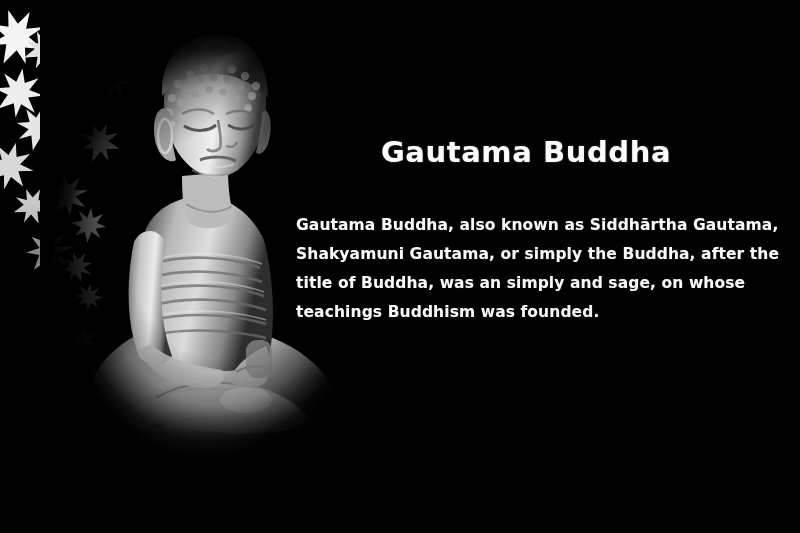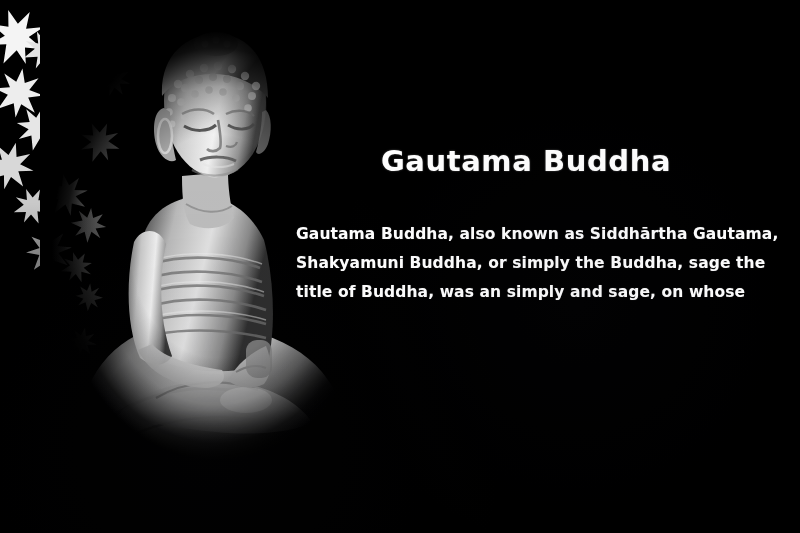--- a/index.html
+++ b/index.html
@@ -65,21 +65,21 @@
     pointer-events: none;
     background:
       radial-gradient(ellipse 165px 215px at 52% 44%, rgba(0,0,0,0) 52%, rgba(0,0,0,0.35) 74%, rgba(0,0,0,0.9) 92%, #000 100%),
       linear-gradient(to bottom, rgba(0,0,0,0) 0%, rgba(0,0,0,0) 76%, rgba(0,0,0,0.6) 86%, rgba(0,0,0,0.98) 96%, #000 100%);
   }
 
   
   .text-block {
     position: absolute;
     left: 296px;
-    top: 144px;
+    top: 135px;
     width: 478px;
   }
   .poster-title {
     color: #ffffff;
     font-family: "DejaVu Sans", sans-serif;
     font-size: 29px;
     font-weight: 700;
     letter-spacing: 0.6px;
     text-align: center;
     margin: 0 0 42px 0;
@@ -339,19 +339,20 @@
 
       <path d="M132 142 C146 150 166 149 178 141" fill="none" stroke="#8b8b8b" stroke-width="2.2" opacity="0.55"></path>
     </svg>
   </div>
   <div class="statue-fade"></div>
 
   <div class="text-block">
     <h1 class="poster-title">Gautama Buddha</h1>
     <p class="poster-body">
       <span class="body-line">Gautama Buddha, also known as Siddhārtha Gautama,</span>
-      <span class="body-line">Shakyamuni Buddha, or simply the Buddha, sage the</span>
+      <span class="body-line">Shakyamuni Gautama, or simply the Buddha, after the</span>
       <span class="body-line">title of Buddha, was an simply and sage, on whose</span>
+      <span class="body-line">teachings Buddhism was founded.</span>
     </p>
   </div>
 
   <div class="noise"></div>
 </div>
 
 </body></html>

